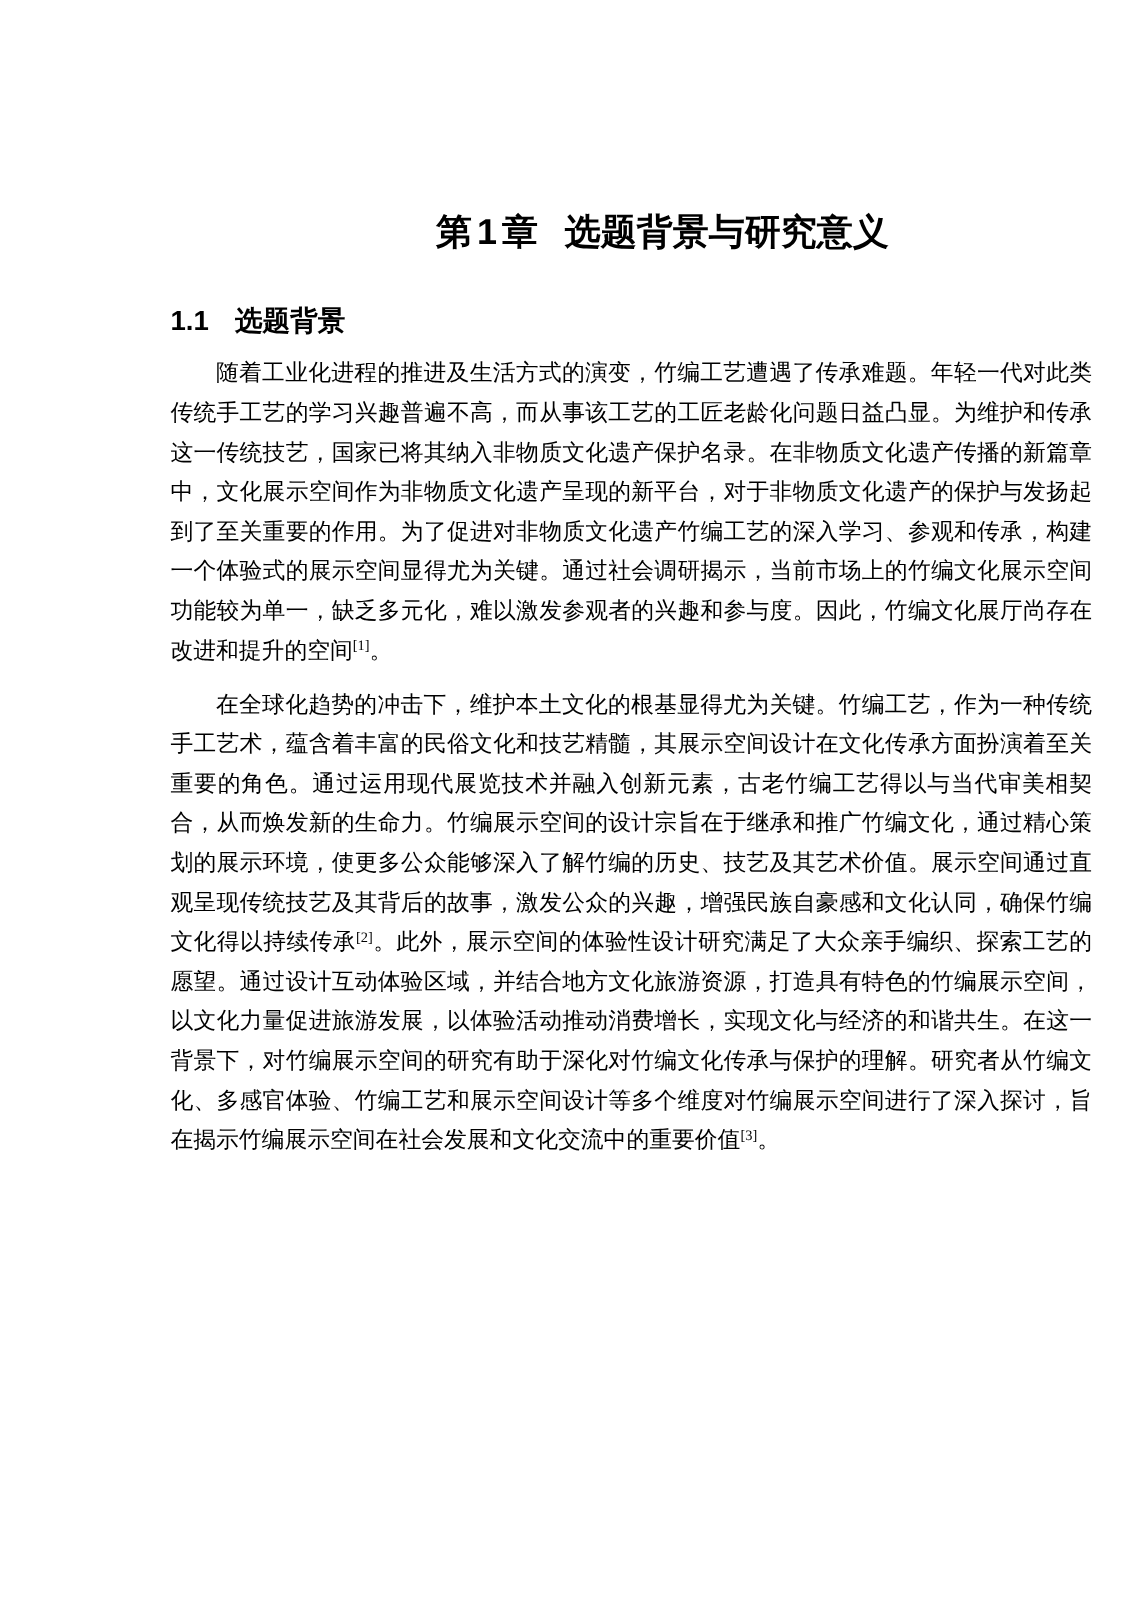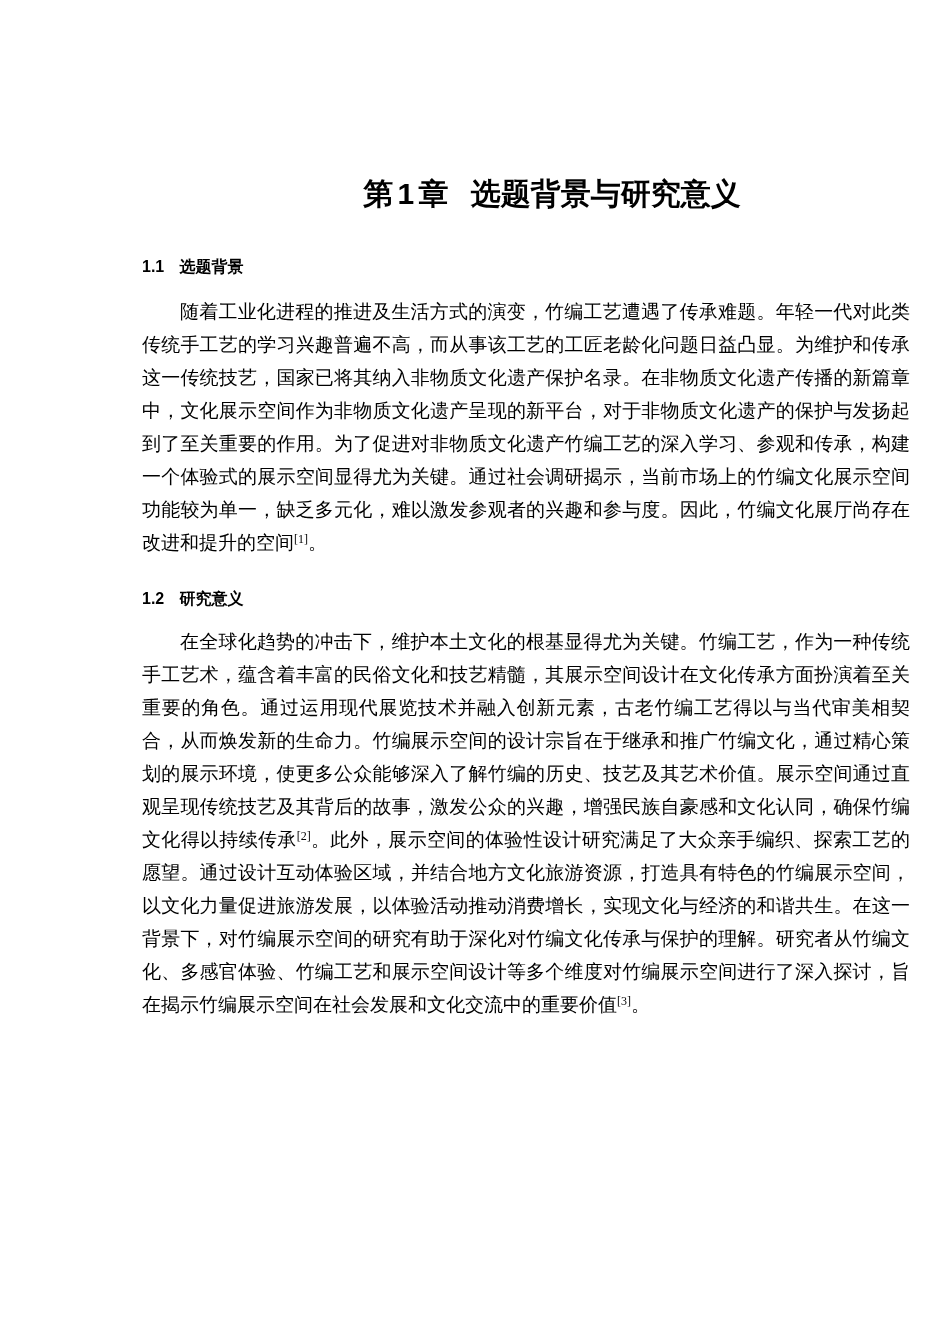--- a/index.html
+++ b/index.html
@@ -33,21 +33,21 @@
     white-space: nowrap;
   }
   .chapter-num {
     letter-spacing: 0.14em;
     margin-right: 0.6em;
   }
   .section-heading {
     margin: 0;
     font-family: "Liberation Sans", sans-serif;
     font-weight: bold;
-    font-size: 16px;
+    font-size: 23px;
     line-height: 28px;
   }
   .sec-num {
     margin-right: 0.95em;
   }
   .body-para {
     margin: 0;
     font-family: Liberation Serif, serif;
     font-size: 19px;
     line-height: 33px;
@@ -75,20 +75,17 @@
     </h1>
 
     <section id="section-1-1">
       <h2 class="section-heading">
         <span class="sec-num">1.1</span><span class="sec-title">选题背景</span>
       </h2>
       <p class="body-para"><span>随着工业化进程的推进及生活方式的演变，竹编工艺遭遇了传承难题。年轻一代对此类传统手工艺的学习兴趣普遍不高，而从事该工艺的工匠老龄化问题日益凸显。为维护和传承这一传统技艺，国家已将其纳入非物质文化遗产保护名录。在非物质文化遗产传播的新篇章中，文化展示空间作为非物质文化遗产呈现的新平台，对于非物质文化遗产的保护与发扬起到了至关重要的作用。为了促进对非物质文化遗产竹编工艺的深入学习、参观和传承，构建一个体验式的展示空间显得尤为关键。通过社会调研揭示，当前市场上的竹编文化展示空间功能较为单一，缺乏多元化，难以激发参观者的兴趣和参与度。因此，竹编文化展厅尚存在改进和提升的空间</span><sup>[1]</sup><span>。</span></p>
     </section>
 
     <section id="section-1-2">
-      <h2 class="section-heading">
-        <span class="sec-num">1.2</span><span class="sec-title">研究意义</span>
-      </h2>
       <p class="body-para"><span>在全球化趋势的冲击下，维护本土文化的根基显得尤为关键。竹编工艺，作为一种传统手工艺术，蕴含着丰富的民俗文化和技艺精髓，其展示空间设计在文化传承方面扮演着至关重要的角色。通过运用现代展览技术并融入创新元素，古老竹编工艺得以与当代审美相契合，从而焕发新的生命力。竹编展示空间的设计宗旨在于继承和推广竹编文化，通过精心策划的展示环境，使更多公众能够深入了解竹编的历史、技艺及其艺术价值。展示空间通过直观呈现传统技艺及其背后的故事，激发公众的兴趣，增强民族自豪感和文化认同，确保竹编文化得以持续传承</span><sup>[2]</sup><span>。此外，展示空间的体验性设计研究满足了大众亲手编织、探索工艺的愿望。通过设计互动体验区域，并结合地方文化旅游资源，打造具有特色的竹编展示空间，以文化力量促进旅游发展，以体验活动推动消费增长，实现文化与经济的和谐共生。在这一背景下，对竹编展示空间的研究有助于深化对竹编文化传承与保护的理解。研究者从竹编文化、多感官体验、竹编工艺和展示空间设计等多个维度对竹编展示空间进行了深入探讨，旨在揭示竹编展示空间在社会发展和文化交流中的重要价值</span><sup>[3]</sup><span>。</span></p>
     </section>
 
   </div>
 </div>
 
 </body></html>

